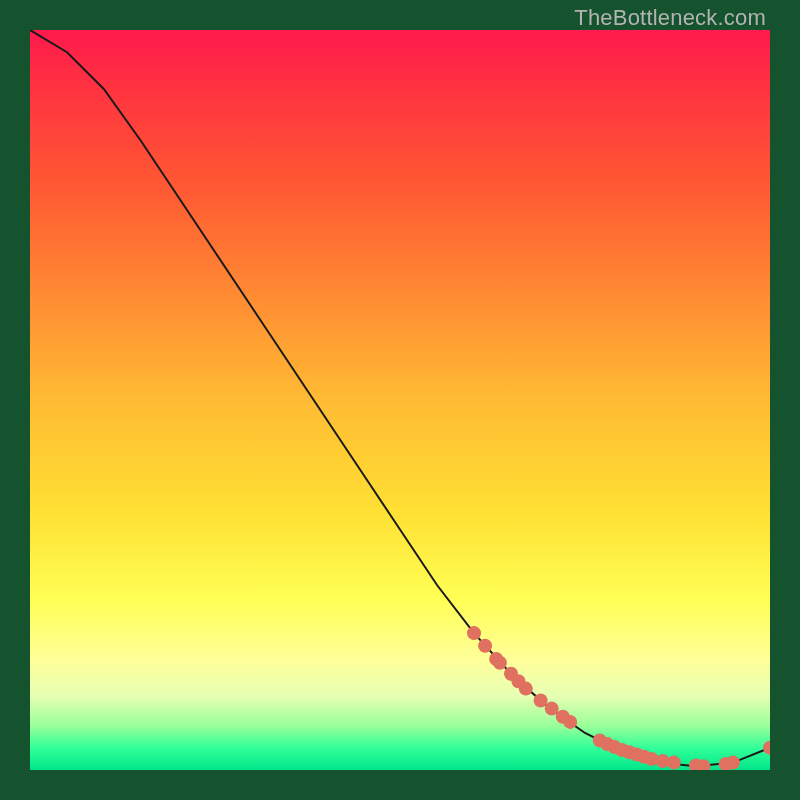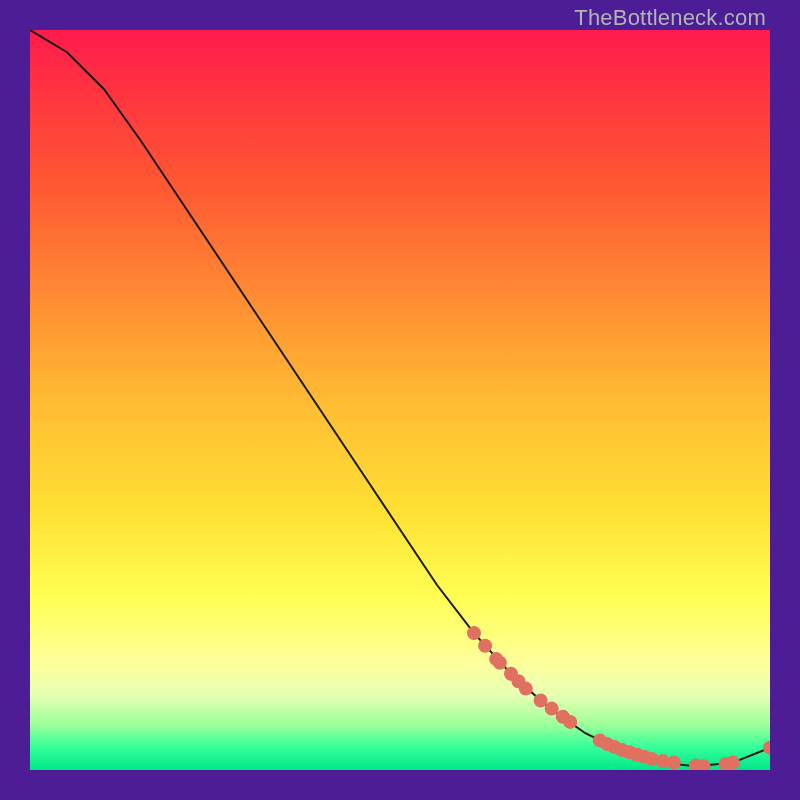--- a/index.html
+++ b/index.html
@@ -1,17 +1,17 @@
 <!DOCTYPE html>
 <html><head>
 <meta charset="utf-8">
 <style>
   * { margin: 0; padding: 0; box-sizing: border-box; }
   html, body { width: 800px; height: 800px; background: #000; font-family: Arial, sans-serif; overflow: hidden; }
-  .container { position: relative; width: 800px; height: 800px; background: #4c1d95; }
+  .container { position: relative; width: 800px; height: 800px; background: #14532d; }
   .plot-area {
     position: absolute;
     left: 30px;
     top: 30px;
     width: 740px;
     height: 740px;
     background: linear-gradient(to bottom,
       #ff1a4d 0%,
       #ff3340 8%,
       #ff5533 20%,

